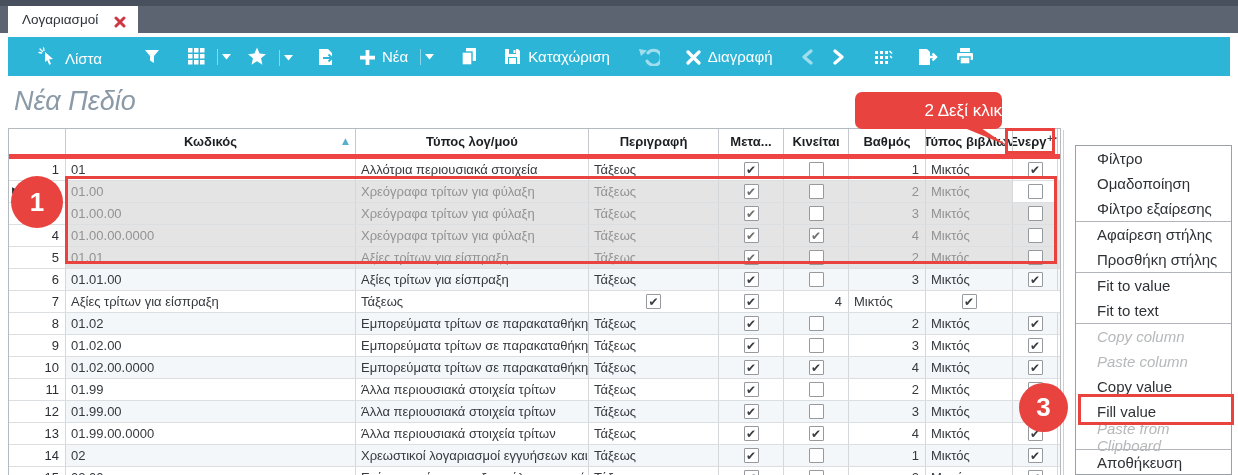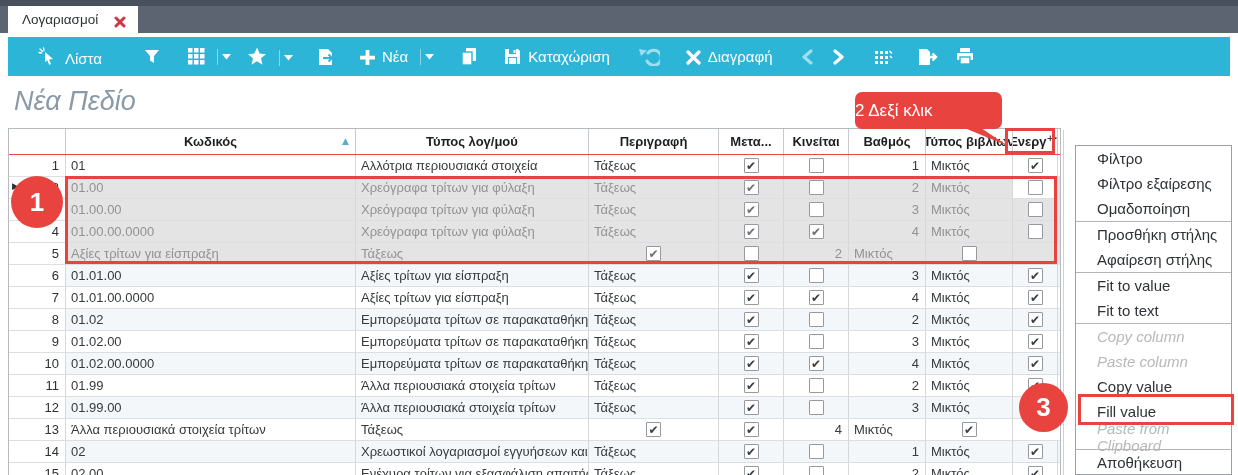--- a/index.html
+++ b/index.html
@@ -23,21 +23,21 @@
   .tb-caret{display:flex;align-items:center;gap:4px;margin-left:5px;}
   .tb-div{width:1px;height:16px;background:rgba(255,255,255,.45);}
   .dim{opacity:.55;}
 
   
   .page-title{position:absolute;left:14px;top:86px;font-size:27px;color:#8b9aa7;font-style:italic;}
 
   
   .grid{position:absolute;left:8px;top:128px;width:1051px;border:1px solid #b5babf;background:#fff;}
   .grid-cols{display:grid;grid-template-columns:57px 290px 233px 130px 65px 65px 77px 87px 45px;}
-  .t-hdr{height:25px;border-bottom:1px solid #ef4444;}
+  .t-hdr{height:25px;border-bottom:5px solid #ef4444;}
   .t-hdr .hc{display:flex;align-items:center;justify-content:center;font-size:13px;font-weight:bold;
              color:#1c1f22;border-right:1px solid #c6cace;position:relative;overflow:hidden;white-space:nowrap;}
   .t-row{height:21px;border-bottom:1px solid #dcdfe1;}
   .t-row .c{display:flex;align-items:center;font-size:13px;color:#35393d;border-right:1px solid #d4d8db;
             overflow:hidden;white-space:nowrap;padding:0 0 0 5px;}
   .t-row .rh{justify-content:flex-end;padding:0 6px 0 3px;color:#2c2f33;position:relative;}
   .t-row .num{justify-content:flex-end;padding-right:6px;}
   .t-row .ctr{justify-content:center;padding:0;}
   .t-row.alt{background:#f3f7fa;}
   .t-row.alt .rh, .t-row .rh{background:#fff;}
@@ -63,21 +63,21 @@
   .msep{height:1px;background:#b2b6ba;}
 
   
   .ann{position:absolute;pointer-events:none;}
   .sel-rect{left:65px;top:176px;width:992px;height:88px;border:3px solid #e8433f;box-sizing:border-box;}
   .circle{background:#e8433f;border-radius:50%;color:#fff;display:flex;align-items:center;justify-content:center;
           font-size:26px;font-weight:bold;}
   .circle1{left:11px;top:176px;width:52px;height:52px;}
   .circle3{left:1019px;top:383px;width:49px;height:49px;}
   .callout{left:855px;top:92px;width:147px;height:37px;background:#e8433f;border-radius:7px;color:#fff;
-           display:flex;align-items:center;justify-content:flex-start;font-size:17px;}
+           display:flex;align-items:center;justify-content:flex-end;font-size:17px;}
   .callout-tail{left:950px;top:122px;width:58px;height:24px;background:#e8433f;
                 clip-path:polygon(0 0,38% 0,100% 100%);}
   .hdr-box{left:1005px;top:128px;width:50px;height:26px;border:3px solid #e8433f;box-sizing:border-box;}
   .fill-box{left:1078px;top:394px;width:156px;height:31px;border:3px solid #e8433f;box-sizing:border-box;}
 </style>
 </head>
 <body>
 
 <div id="app">
 
@@ -376,20 +376,21 @@
           <div class="c num">4</div>
           <div class="c">Μικτός</div>
           <div class="c ctr">
             <div class="cb"></div>
           </div>
         </div>
         <div class="grid-cols t-row sel">
           <div class="c rh">
             <span>5</span>
           </div>
+          <div class="c">01.01</div>
           <div class="c">Αξίες τρίτων για είσπραξη</div>
           <div class="c">Τάξεως</div>
           <div class="c ctr">
             <div class="cb">
               <span>✔</span>
             </div>
           </div>
           <div class="c ctr">
             <div class="cb"></div>
           </div>
@@ -419,21 +420,20 @@
           <div class="c ctr">
             <div class="cb">
               <span>✔</span>
             </div>
           </div>
         </div>
         <div class="grid-cols t-row">
           <div class="c rh">
             <span>7</span>
           </div>
-          <div class="c">01.01.00.0000</div>
           <div class="c">Αξίες τρίτων για είσπραξη</div>
           <div class="c">Τάξεως</div>
           <div class="c ctr">
             <div class="cb">
               <span>✔</span>
             </div>
           </div>
           <div class="c ctr">
             <div class="cb">
               <span>✔</span>
@@ -561,20 +561,21 @@
           <div class="c ctr">
             <div class="cb">
               <span>✔</span>
             </div>
           </div>
         </div>
         <div class="grid-cols t-row">
           <div class="c rh">
             <span>13</span>
           </div>
+          <div class="c">01.99.00.0000</div>
           <div class="c">Άλλα περιουσιακά στοιχεία τρίτων</div>
           <div class="c">Τάξεως</div>
           <div class="c ctr">
             <div class="cb">
               <span>✔</span>
             </div>
           </div>
           <div class="c ctr">
             <div class="cb">
               <span>✔</span>
@@ -634,25 +635,25 @@
             </div>
           </div>
         </div>
       </div>
   </div>
 
   <div class="v-line"></div>
 
   <div class="menu" id="ctx-menu">
       <div class="mi">Φίλτρο</div>
+      <div class="mi">Ομαδοποίηση</div>
       <div class="mi">Φίλτρο εξαίρεσης</div>
-      <div class="mi">Ομαδοποίηση</div>
       <div class="msep"></div>
+      <div class="mi">Αφαίρεση στήλης</div>
       <div class="mi">Προσθήκη στήλης</div>
-      <div class="mi">Αφαίρεση στήλης</div>
       <div class="msep"></div>
       <div class="mi">Fit to value</div>
       <div class="mi">Fit to text</div>
       <div class="msep"></div>
       <div class="mi off">Copy column</div>
       <div class="mi off">Paste column</div>
       <div class="mi">Copy value</div>
       <div class="mi">Fill value</div>
       <div class="mi off">Paste from Clipboard</div>
       <div class="msep"></div>

